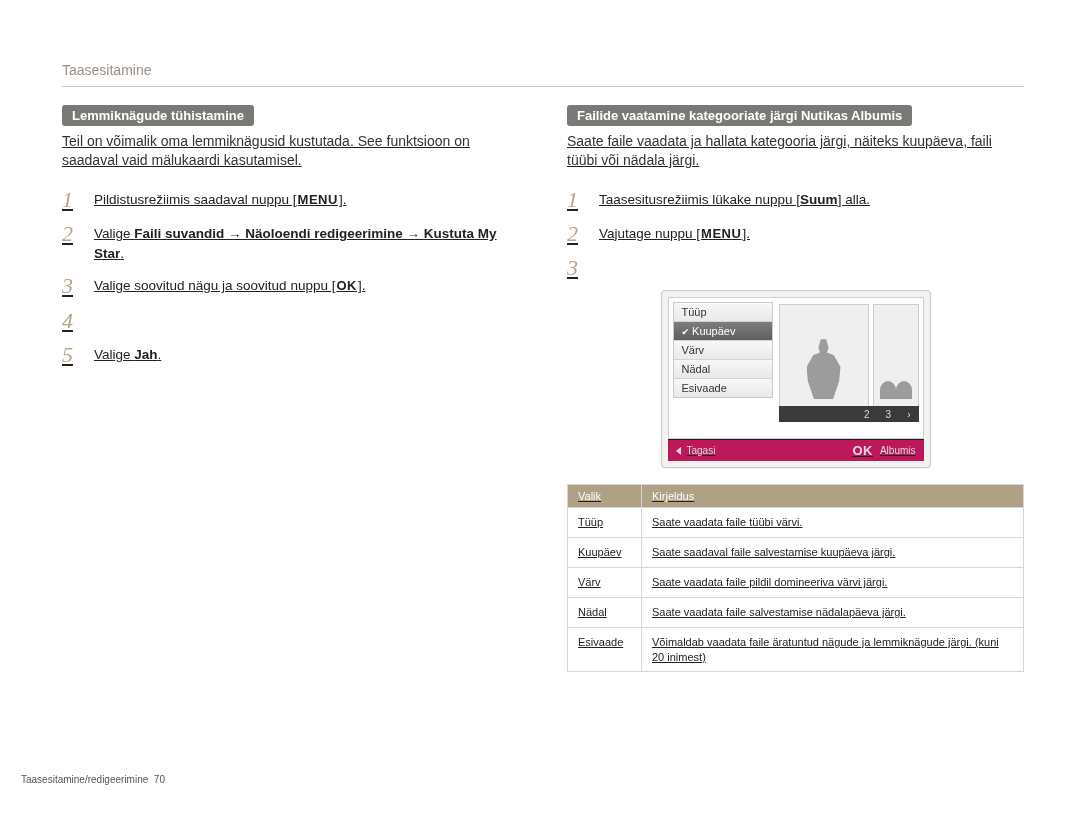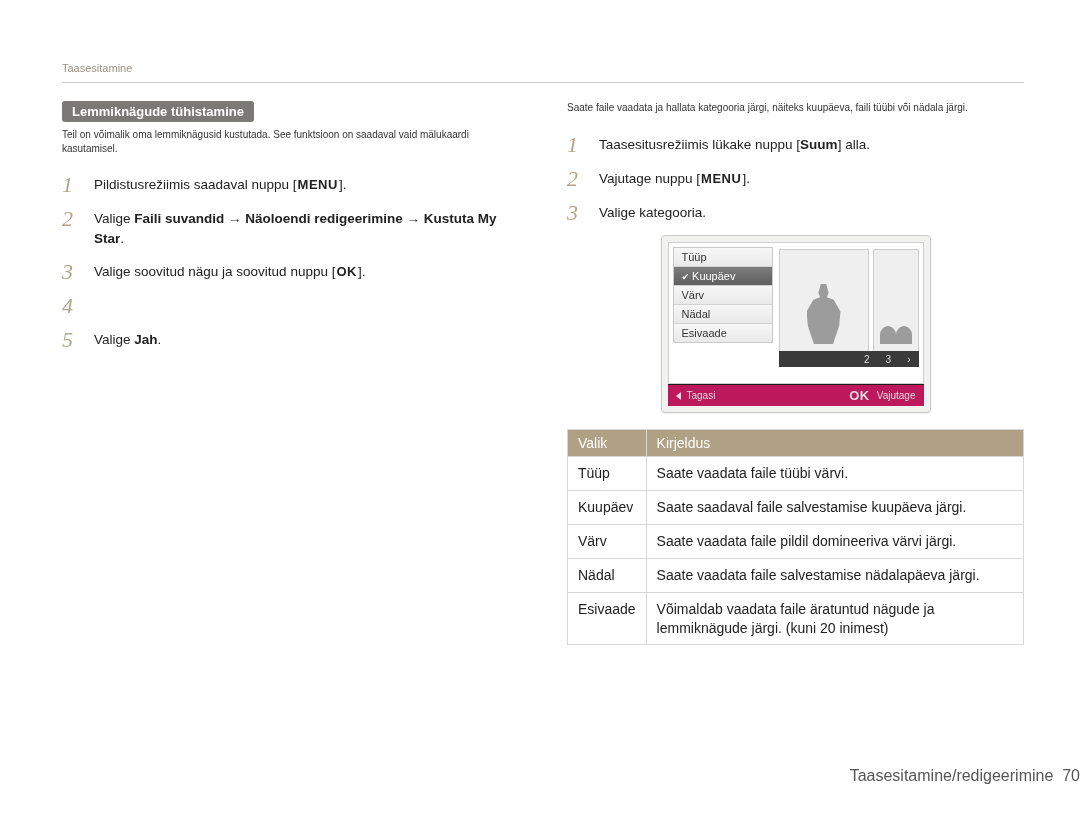--- a/index.html
+++ b/index.html
@@ -11,44 +11,45 @@
     width: 1080px;
     height: 815px;
     position: relative;
     overflow: hidden;
   }
   .page {
     padding: 62px 56px 0 62px;
   }
   .page-header {
     color: #9b9185;
-    font-size: 11px;
+    font-size: 14px;
     margin-bottom: 8px;
   }
   .rule {
     border-top: 1px solid #c9c9c9;
     margin-bottom: 18px;
   }
   .columns {
     display: flex;
     gap: 48px;
+    text-decoration: underline;
   }
   .col { flex: 1; }
   .pill {
     display: inline-block;
     background: #7a7975;
     color: #fff;
     font-size: 13px;
     font-weight: bold;
     padding: 3px 10px;
     border-radius: 3px;
     margin-bottom: 6px;
   }
   .intro {
-    font-size: 10px;
+    font-size: 14px;
     line-height: 1.35;
     color: #333;
     margin-bottom: 18px;
   }
   .step {
     display: flex;
     align-items: flex-start;
     gap: 14px;
     margin-bottom: 10px;
     line-height: 1.5;
@@ -175,21 +176,21 @@
   }
   .lcd-footer .k { display: flex; align-items: center; gap: 6px; }
   .tri-left {
     width:0;height:0;border-top:4px solid transparent;border-bottom:4px solid transparent;border-right:5px solid #ddd;
   }
 
   
   table.opts {
     width: 100%;
     border-collapse: collapse;
-    font-size: 14px;
+    font-size: 11px;
     margin-top: 4px;
   }
   table.opts th {
     background: #b0a185;
     color: #fff;
     font-weight: normal;
     text-align: left;
     padding: 5px 10px;
     border: 1px solid #d6d6d6;
   }
@@ -199,22 +200,22 @@
     vertical-align: top;
     line-height: 1.35;
   }
   table.opts td:first-child { width: 74px; }
 
   
   .page-foot {
     position: absolute;
     left: 0; right: 0;
     bottom: 30px;
-    text-align: right;
-    font-size: 16px;
+    text-align: left;
+    font-size: 10px;
     color: #555;
     margin-left: 21px;
   }
 </style>
 </head>
 <body>
 
 <div class="page">
   <div class="page-header">Taasesitamine</div>
   <div class="rule"></div>
@@ -248,37 +249,37 @@
         <div class="num">4</div>
       </div>
 
       <div class="step">
         <div class="num">5</div>
         <div class="step-text">Valige <strong>Jah</strong>.</div>
       </div>
     </div>
 
     <div class="col">
+      <div class="pill">Failide vaatamine kategooriate järgi Nutikas Albumis</div>
       <div class="intro">Saate faile vaadata ja hallata kategooria järgi, näiteks kuupäeva, faili tüübi või nädala järgi.</div>
 
       <div class="step">
         <div class="num">1</div>
         <div class="step-text">Taasesitusrežiimis lükake nuppu [<strong>Suum</strong>] alla.</div>
       </div>
 
       <div class="step">
         <div class="num">2</div>
         <div class="step-text">
           <span>Vajutage nuppu [</span><span class="btn-label">MENU</span><span>].</span>
         </div>
       </div>
 
       <div class="step">
         <div class="num">3</div>
-        <div class="step-text">Valige kategooria.</div>
       </div>
 
       
       <div class="lcd">
         <div class="lcd-inner">
           <div class="lcd-menu">
             <div class="mi">Tüüp</div>
             <div class="mi sel">Kuupäev</div>
             <div class="mi">Värv</div>
             <div class="mi">Nädal</div>
@@ -298,21 +299,21 @@
             <span>›</span>
           </div>
         </div>
         <div class="lcd-footer">
           <div class="k">
             <span class="tri-left"></span>
             <span>Tagasi</span>
           </div>
           <div class="k">
             <span class="btn-label" style="color:#ddd">OK</span>
-            <span>Vajutage</span>
+            <span>Albumis</span>
           </div>
         </div>
       </div>
 
       
       <table class="opts">
         <thead>
           <tr>
             <th>Valik</th>
             <th>Kirjeldus</th>

